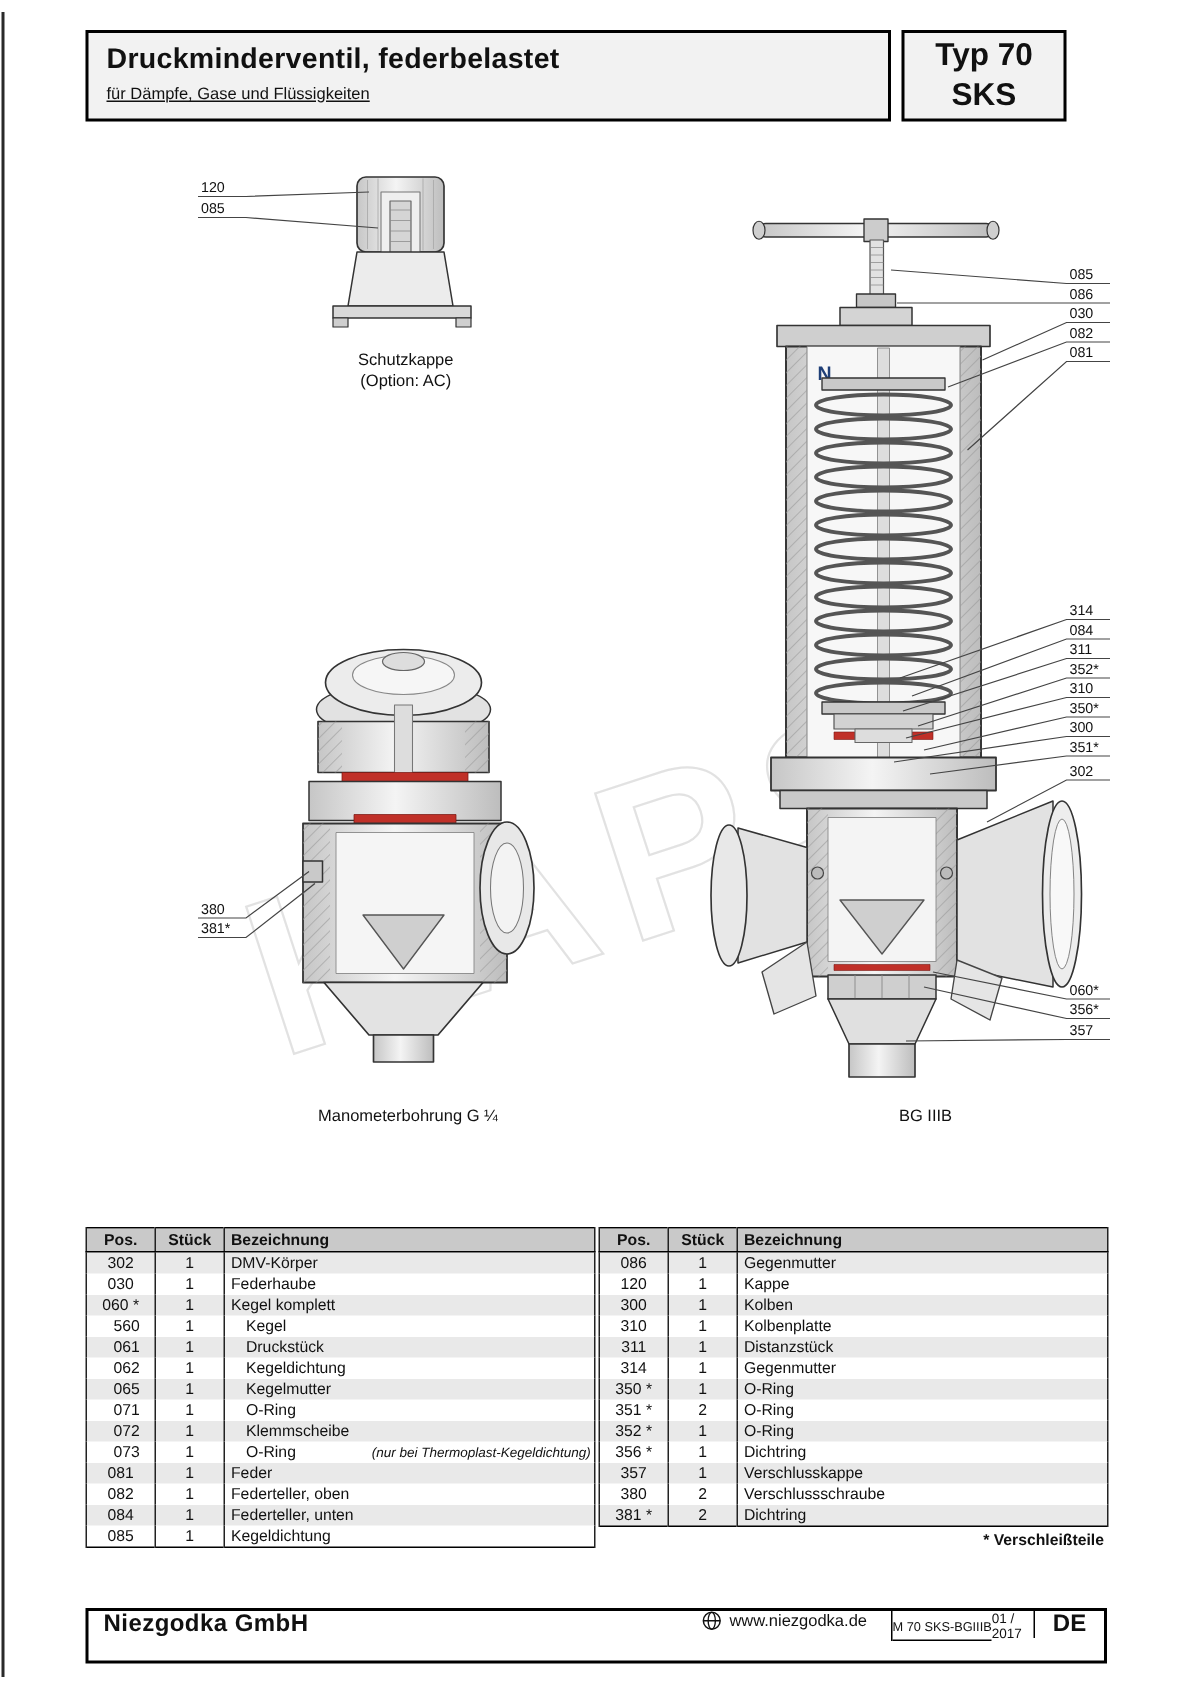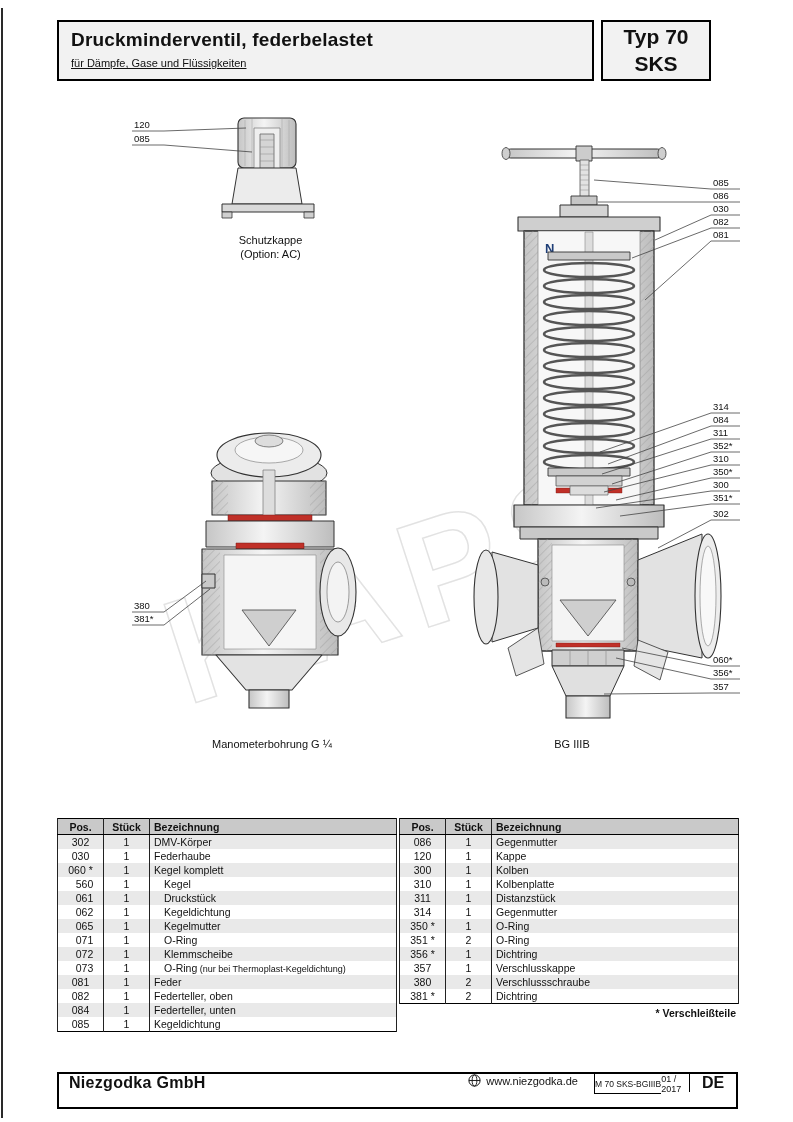--- a/index.html
+++ b/index.html
@@ -14,35 +14,35 @@
   .title-box{left:57px;top:20px;width:537px;height:61px;border:2px solid #000;background:#f2f2f2;box-sizing:border-box;padding:7px 12px 0 12px;}
   .title-box h1{margin:0;font-size:19px;font-weight:bold;letter-spacing:.2px;}
   .title-box .sub{margin-top:6px;font-size:11px;text-decoration:underline;}
   .type-box{left:601px;top:20px;width:110px;height:61px;border:2px solid #000;background:#f2f2f2;box-sizing:border-box;
     display:flex;flex-direction:column;align-items:center;justify-content:center;font-weight:bold;font-size:21px;line-height:1.25;}
   
   svg.drawings{left:0;top:0;width:793px;height:810px;}
   .caption{font-size:11px;text-align:center;line-height:1.3;color:#111;}
   .cap-schutz{left:198px;top:233px;width:145px;}
   .cap-mano{left:163px;top:737px;width:218px;}
-  .cap-bg{left:516px;top:737px;width:112px;}
+  .cap-bg{left:561px;top:737px;width:112px;}
   
   .table-wrap{left:57px;top:818px;width:681px;display:flex;gap:2px;align-items:flex-start;}
   table.parts{border-collapse:collapse;table-layout:fixed;width:339px;font-size:10.5px;}
   table.parts th,table.parts td{border-left:1px solid #222;border-right:1px solid #222;padding:1px 4px;height:13.5px;box-sizing:border-box;white-space:nowrap;overflow:hidden;}
   table.parts{border:1.5px solid #000;}
   table.parts thead th{background:#c9c9c9;border-bottom:1.5px solid #000;font-weight:bold;text-align:left;height:16px;}
   table.parts thead th.c{text-align:center;}
   table.parts tbody tr:nth-child(odd){background:#e9e9e9;}
   td.pos{text-align:center;}
   td.pos.ind{padding-left:12px;}
   td.qty{text-align:center;}
   td.name{text-align:left;}
   td.name.ind{padding-left:14px;}
-  .note{font-size:9px;}
+  .note{font-style:italic;font-size:9px;padding-left:48px;}
   col.c-pos{width:46px;} col.c-qty{width:46px;} col.c-name{width:247px;}
   .right-col{width:339px;}
   .footnote{margin-top:3px;text-align:right;font-weight:bold;font-size:10.5px;padding-right:2px;}
   
   .footer{left:57px;top:1072px;width:681px;height:37px;border:2px solid #000;box-sizing:border-box;display:flex;align-items:flex-start;background:#fff;}
   .f-company{flex:1;display:flex;align-items:center;padding-left:10px;font-size:16px;font-weight:bold;letter-spacing:.3px;}
   .f-site{display:flex;align-items:center;gap:5px;padding-right:16px;font-size:11px;}
   .f-ref{width:94px;border-left:1.5px solid #000;display:flex;flex-direction:row;}
   .f-ref .r1{flex:1;display:flex;align-items:center;justify-content:center;font-size:8.5px;border-bottom:1px solid #000;white-space:nowrap;}
   .f-ref .r2{flex:1;display:flex;align-items:center;justify-content:center;font-size:9px;}
@@ -401,20 +401,25 @@
             <td class="pos">350 *</td>
             <td class="qty">1</td>
             <td class="name">O-Ring</td>
           </tr>
           <tr>
             <td class="pos">351 *</td>
             <td class="qty">2</td>
             <td class="name">O-Ring</td>
           </tr>
           <tr>
+            <td class="pos">352 *</td>
+            <td class="qty">1</td>
+            <td class="name">O-Ring</td>
+          </tr>
+          <tr>
             <td class="pos">356 *</td>
             <td class="qty">1</td>
             <td class="name">Dichtring</td>
           </tr>
           <tr>
             <td class="pos">357</td>
             <td class="qty">1</td>
             <td class="name">Verschlusskappe</td>
           </tr>
           <tr>

